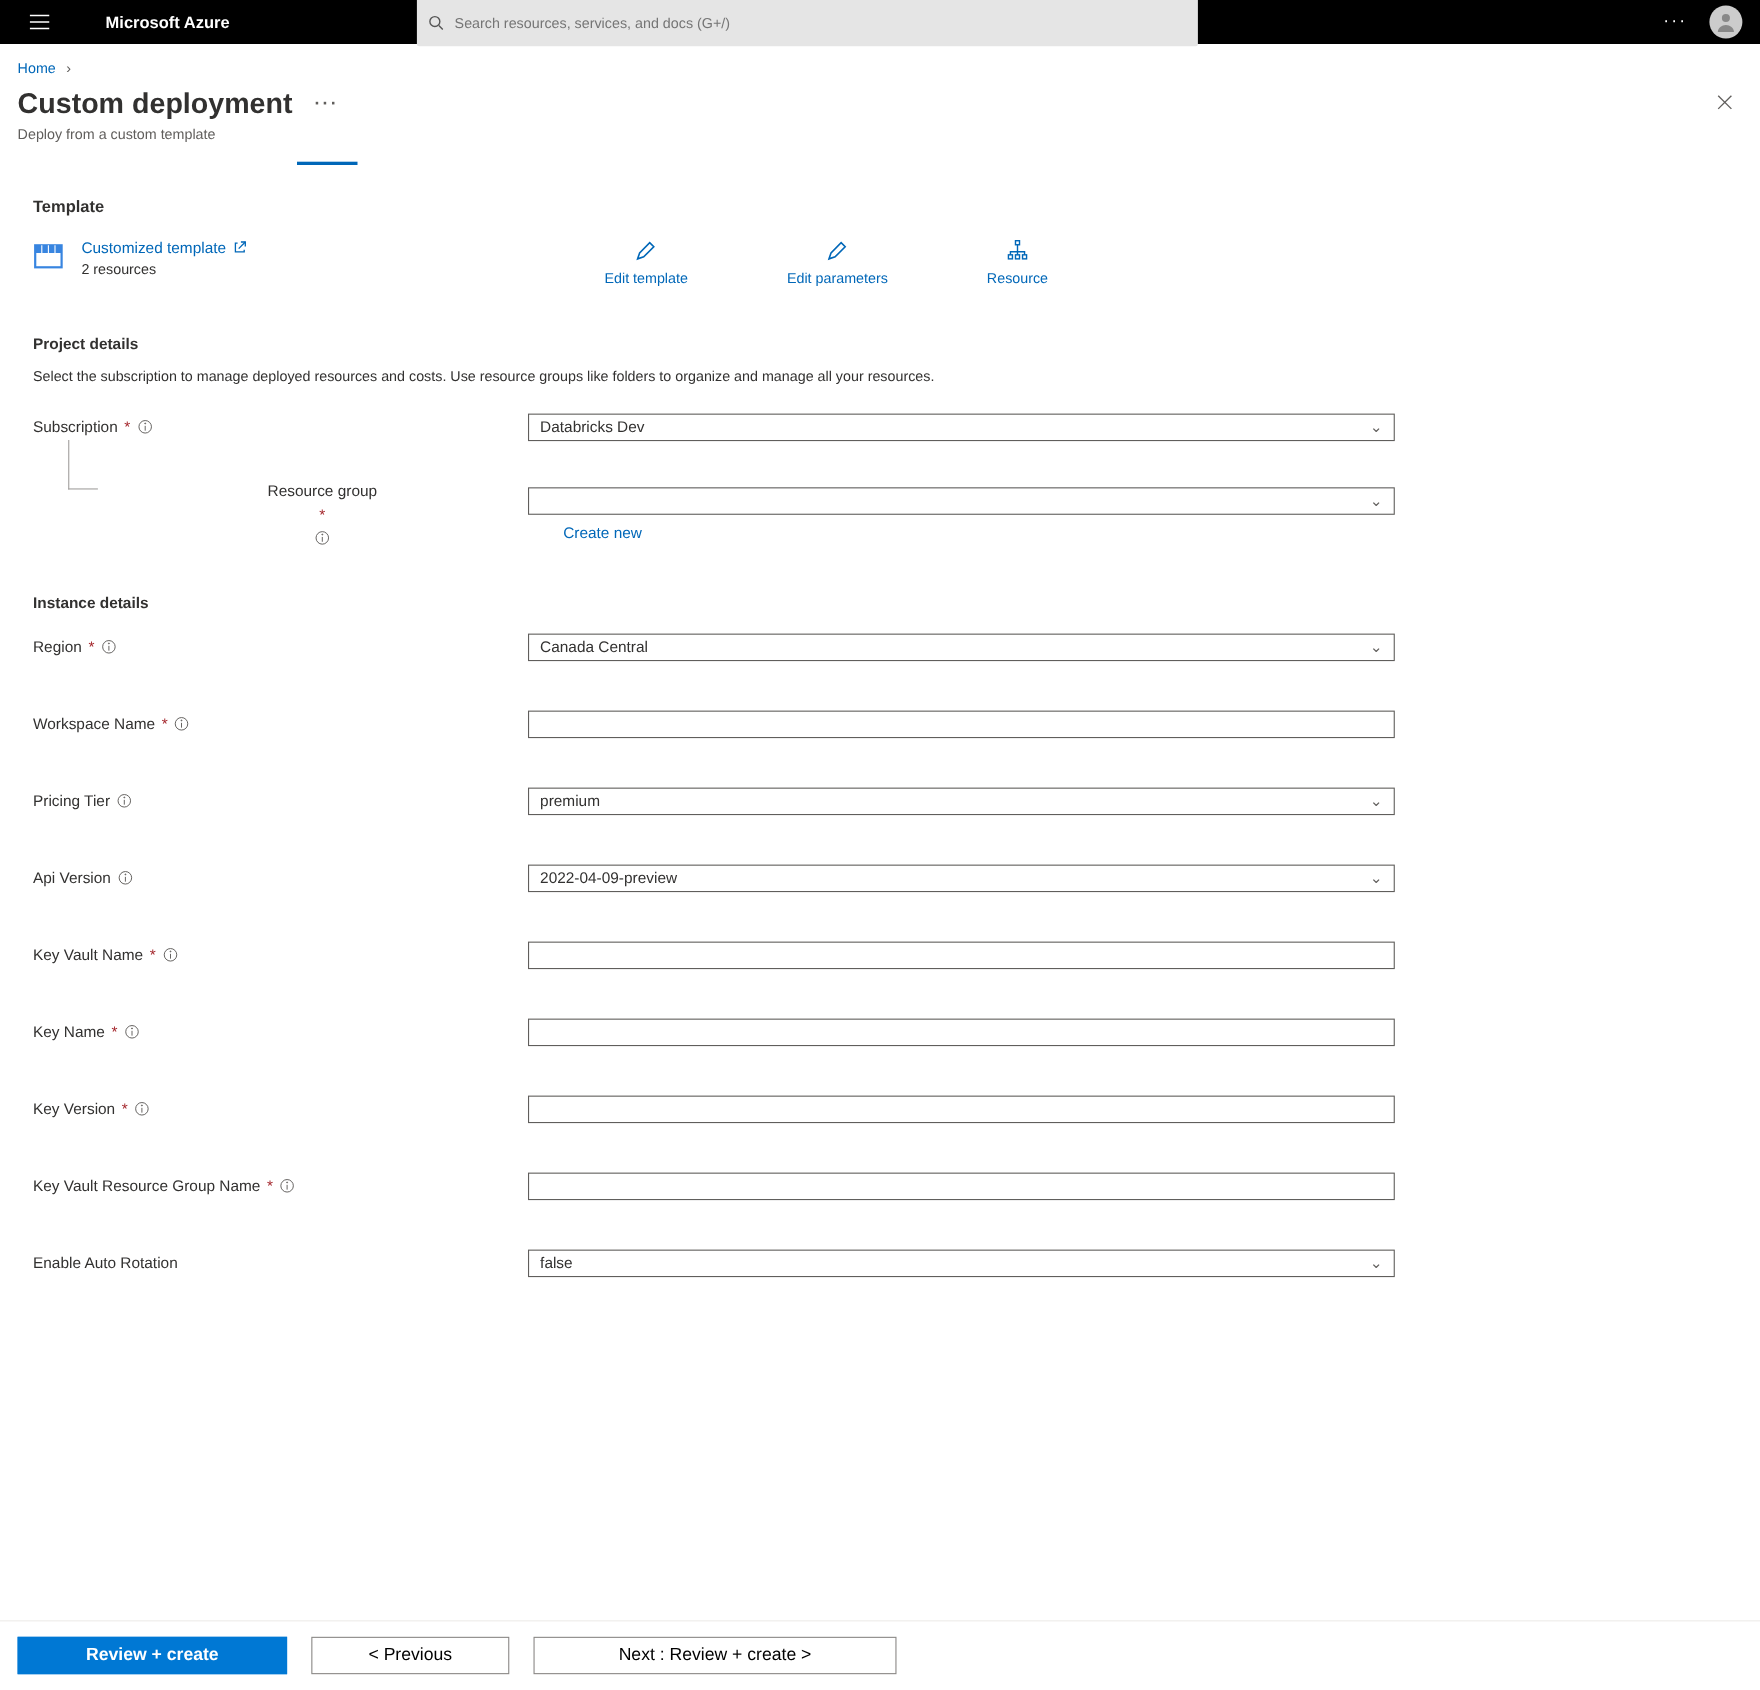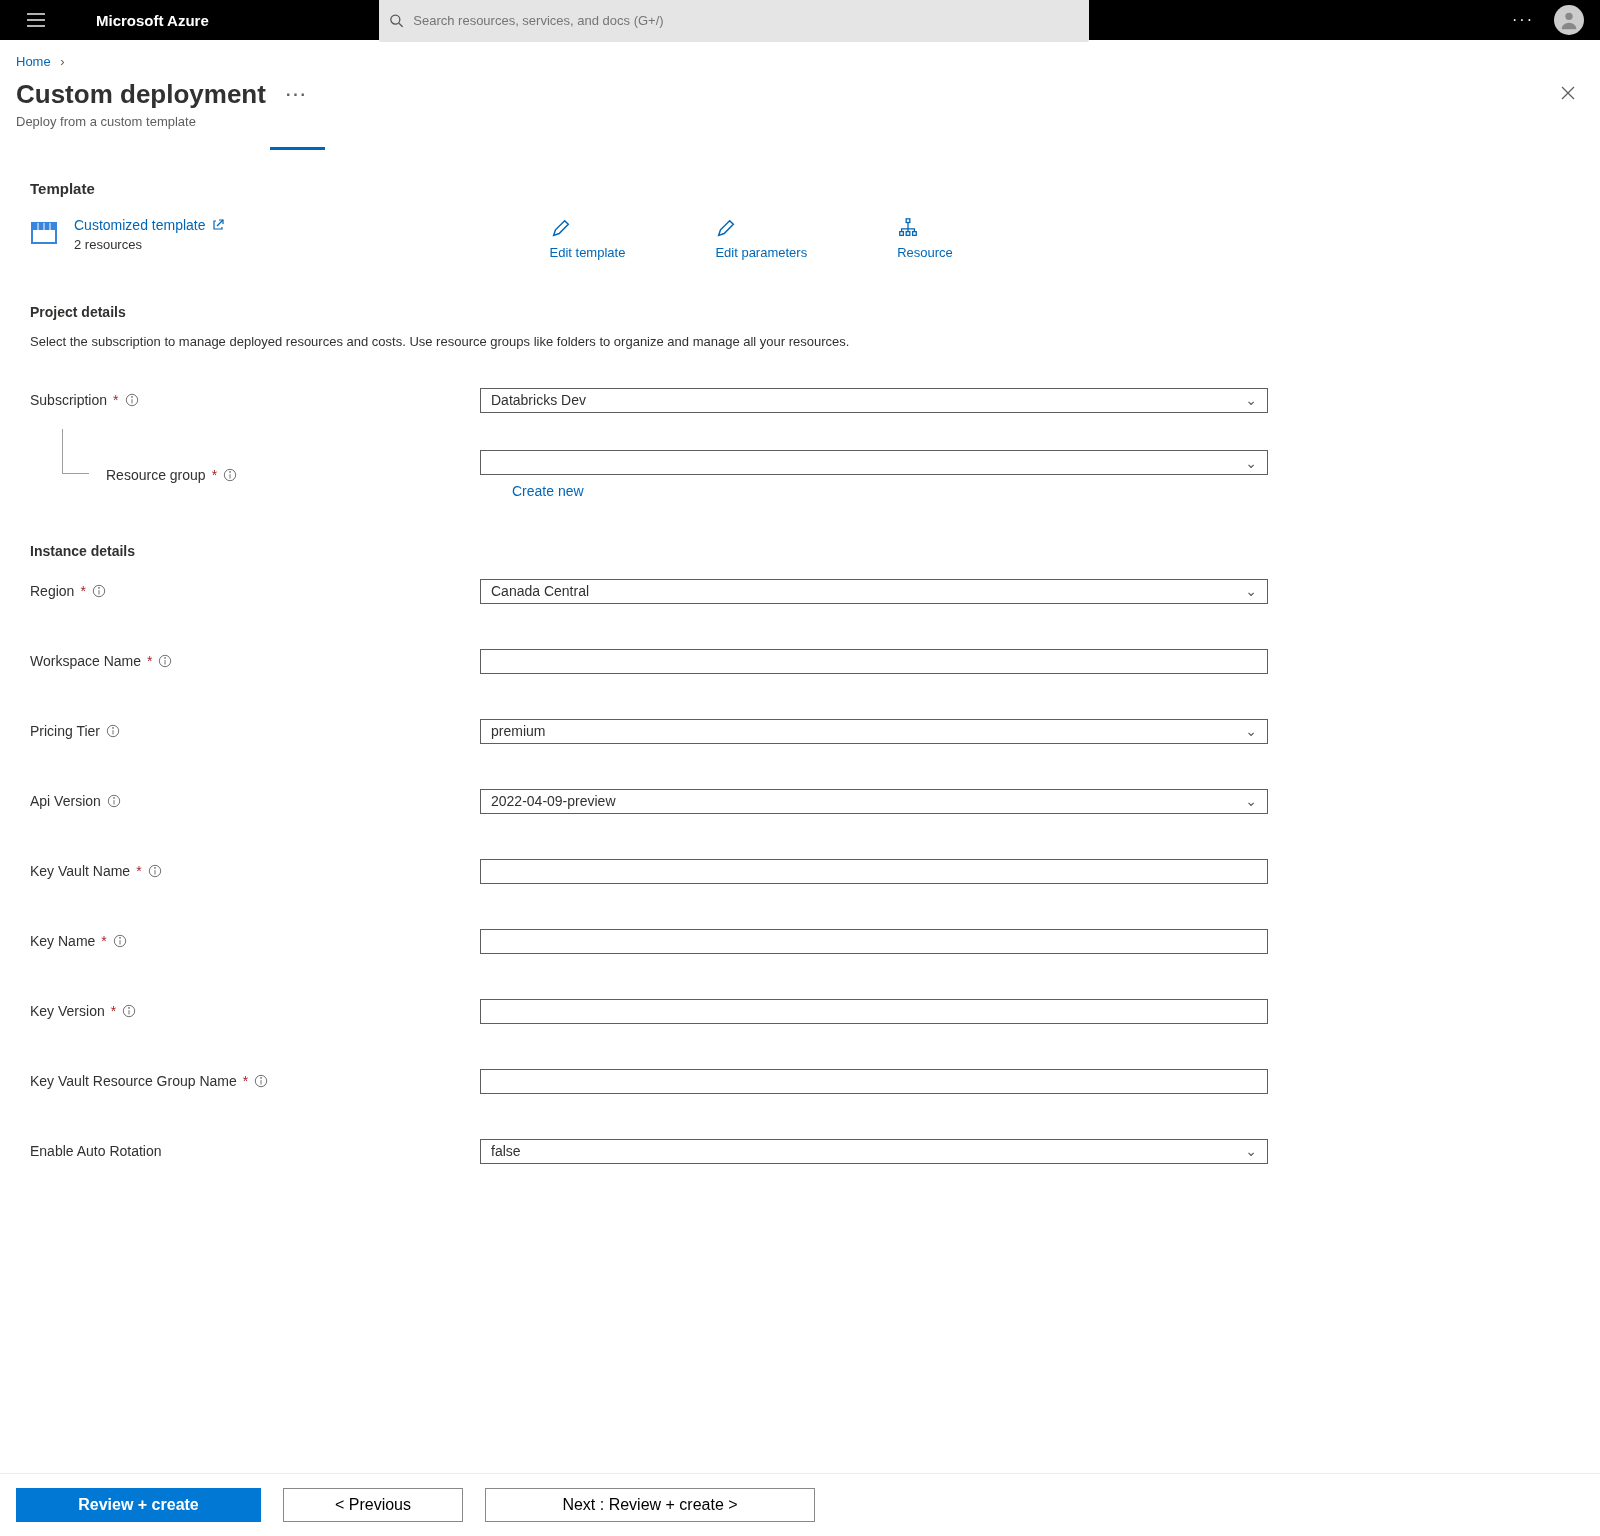--- a/index.html
+++ b/index.html
@@ -28,29 +28,29 @@
 .tab-indicator { margin-left: 270px; height: 3px; width: 55px; background: #0067b8; }
 
 .content { padding: 30px 30px 100px; max-width: 1300px; }
 .section-title { font-size: 15px; font-weight: 600; color: #323130; margin-bottom: 20px; }
 
 .template-row { display: flex; align-items: flex-start; gap: 16px; }
 .template-icon { width: 28px; height: 28px; }
 .template-link { color: #0067b8; font-size: 14px; display: flex; align-items: center; gap: 6px; }
 .template-sub { color: #323130; font-size: 13px; margin-top: 4px; }
 .template-actions { display: flex; gap: 90px; margin-left: 310px; }
-.action-col { display: flex; flex-direction: column; align-items: flex-start; gap: 6px; color: #0067b8; cursor: pointer; }
+.action-col { display: flex; flex-direction: column; align-items: center; gap: 6px; color: #0067b8; cursor: pointer; }
 .action-col svg { width: 22px; height: 22px; }
 
 .section-subtitle { font-size: 14px; font-weight: 600; margin-top: 44px; margin-bottom: 12px; }
-.section-desc { color: #323130; font-size: 13px; margin-bottom: 28px; max-width: 1170px; line-height: 1.55; }
+.section-desc { color: #323130; font-size: 13px; margin-bottom: 16px; max-width: 1170px; line-height: 1.55; }
 
 .form-row { display: flex; align-items: center; min-height: 40px; margin-bottom: 30px; }
 .form-label { width: 450px; font-size: 14px; color: #323130; display: flex; align-items: center; gap: 6px; }
-.form-label.indent { padding-left: 76px; position: relative; }
+.form-label.indent { padding-left: 76px; position: relative; flex-direction: column; }
 .form-label.indent::before {
   content: ""; position: absolute; left: 32px; top: -38px; width: 26px; height: 44px;
   border-left: 1px solid #a19f9d; border-bottom: 1px solid #a19f9d;
 }
 .req { color: #a4262c; }
 .info-icon { width: 14px; height: 14px; color: #605e5c; }
 .form-field { flex: 0 0 788px; }
 .azselect, .aztext { border: 1px solid #605e5c; height: 25px; width: 100%; background: #fff; padding: 0 10px; font-size: 14px; color: #323130; outline: none; position: relative; }
 .azselect { display: flex; align-items: center; justify-content: space-between; cursor: pointer; }
 .azselect .chevdown { color: #605e5c; }

